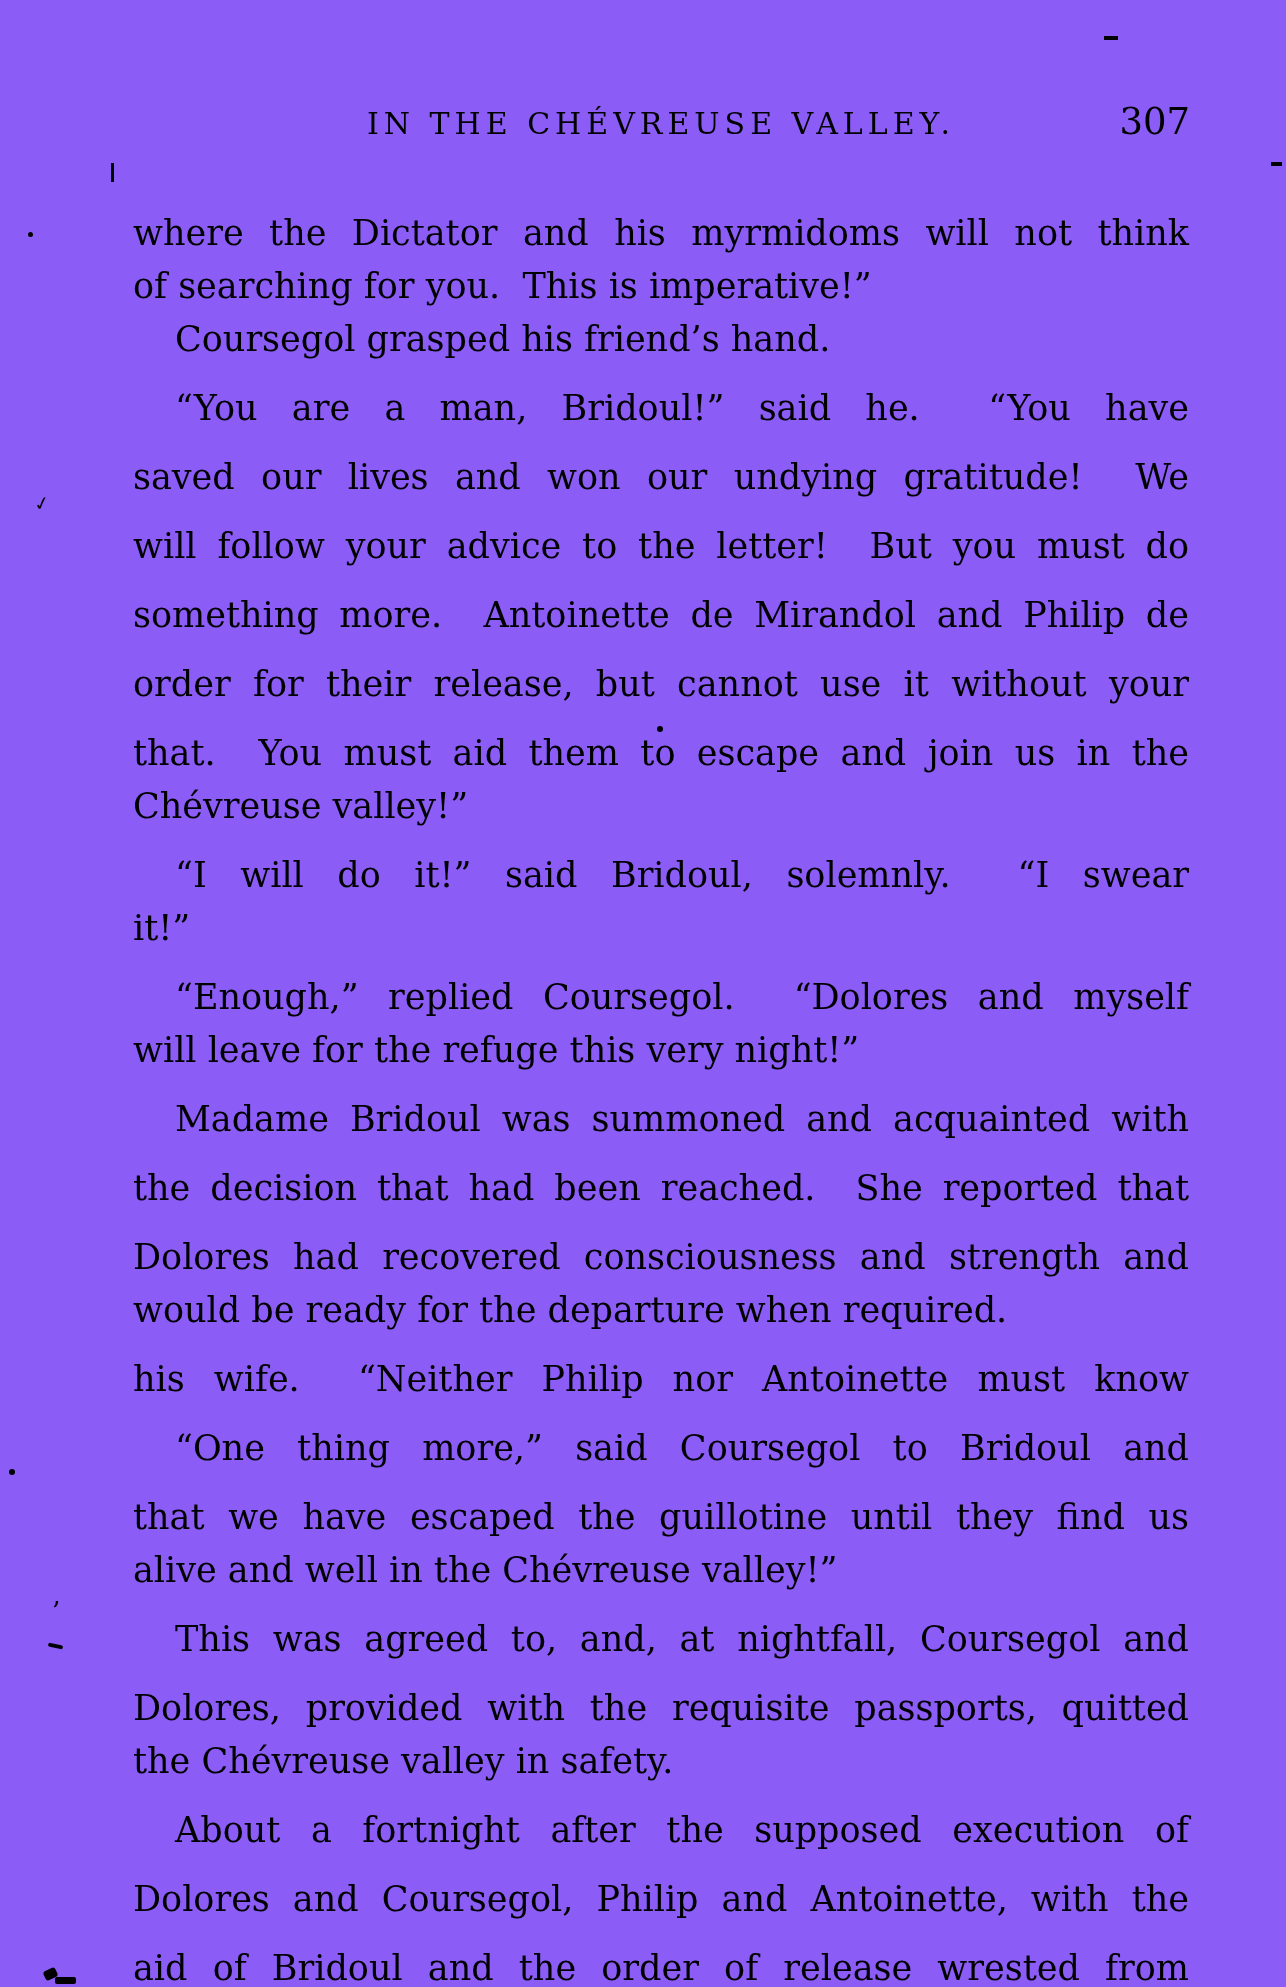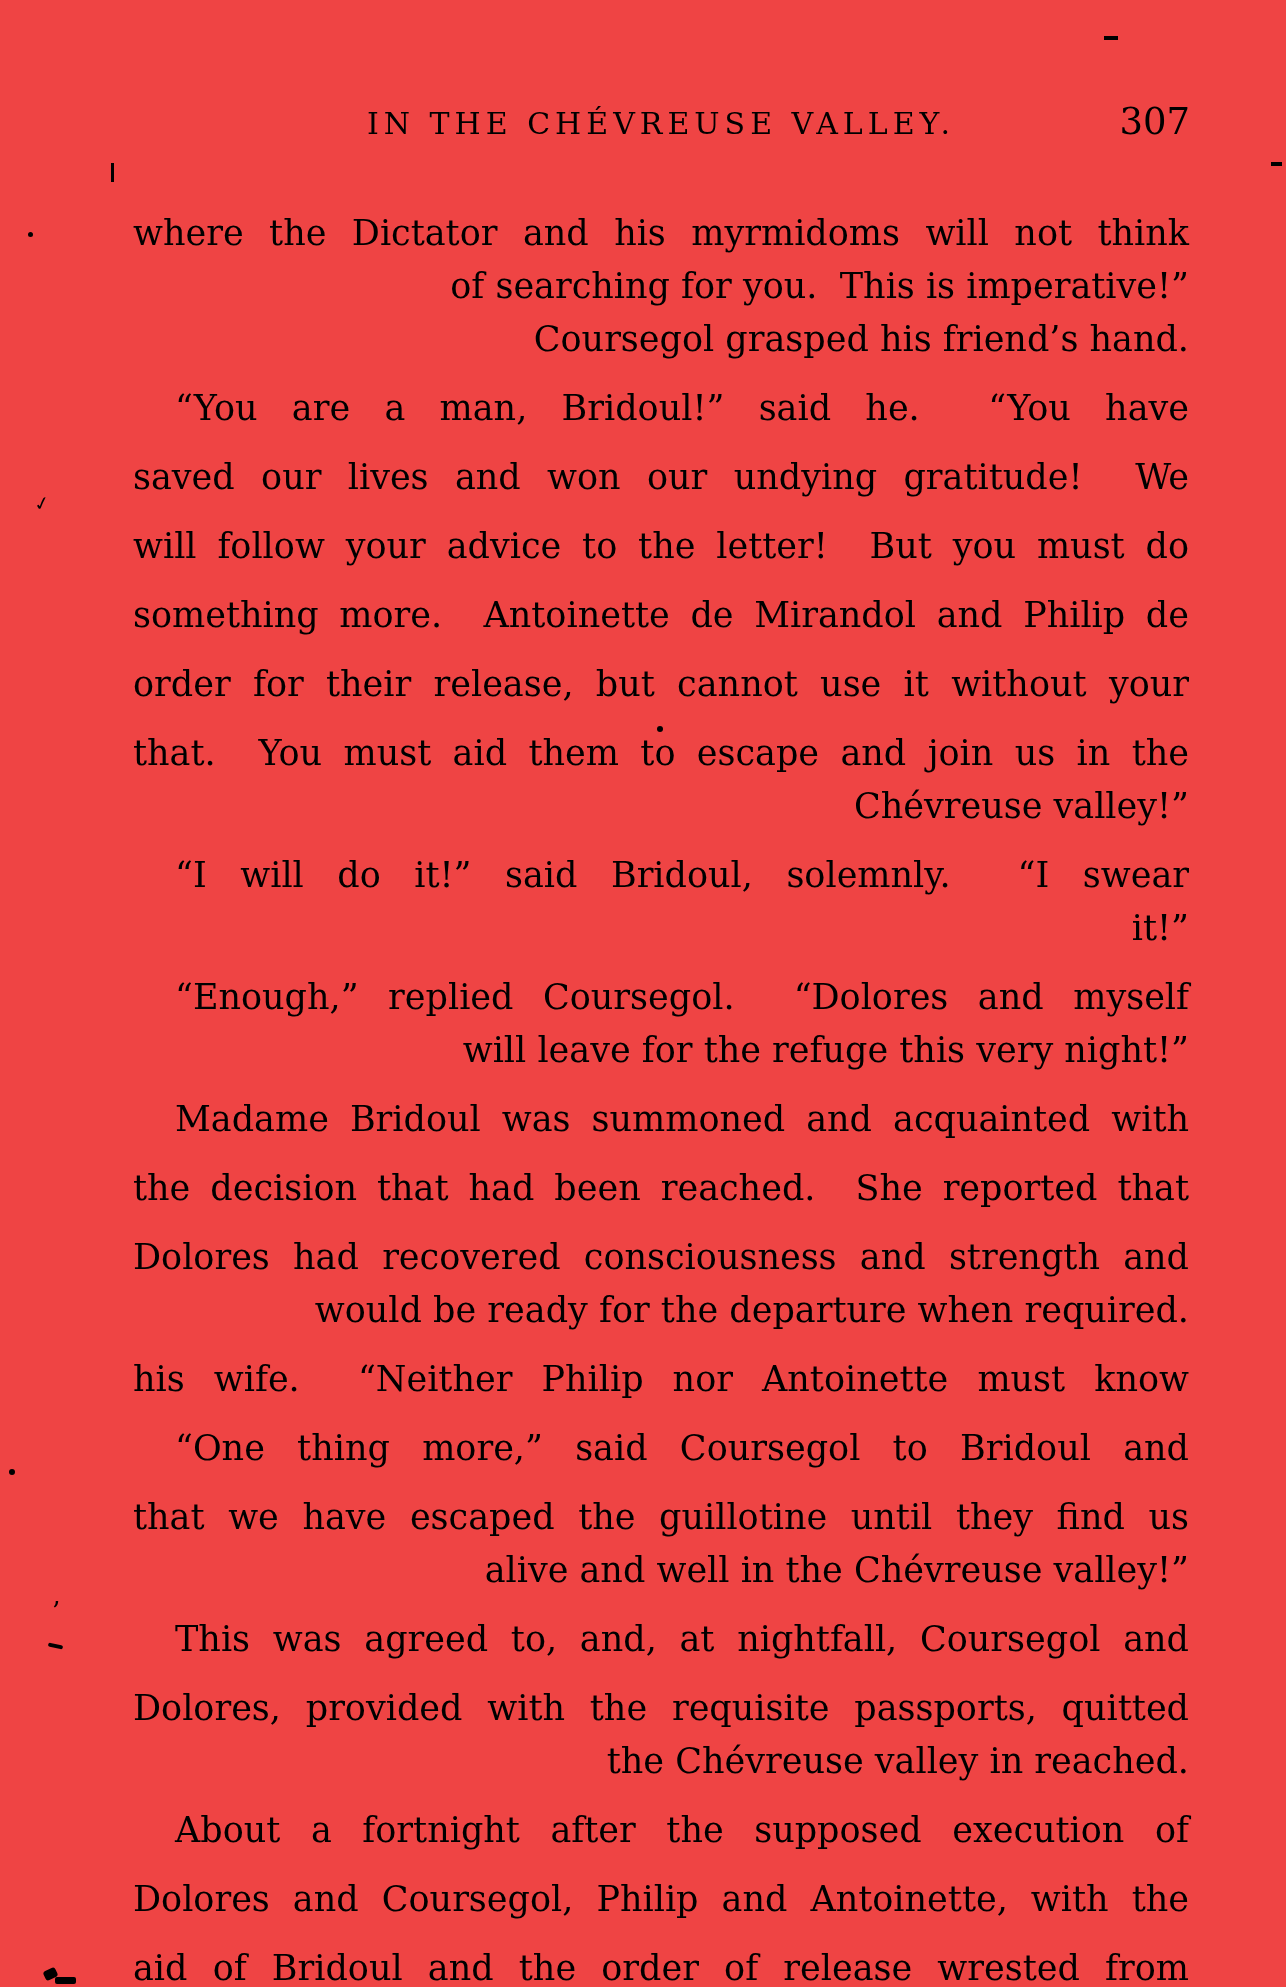--- a/index.html
+++ b/index.html
@@ -4,21 +4,21 @@
 <style>
   html, body {
     margin: 0;
     padding: 0;
     background: #ffffff;
   }
   .page {
     position: relative;
     width: 1286px;
     height: 1987px;
-    background: #ef4444;
+    background: #8b5cf6;
     color: #000000;
     font-family: "DejaVu Serif", "Liberation Serif", serif;
     overflow: hidden;
   }
   .running-title {
     position: absolute;
     top: 106px;
     left: 133px;
     width: 1056px;
     text-align: center;
@@ -36,21 +36,21 @@
   .body-text {
     position: absolute;
     left: 133px;
     top: 191px;
     width: 1056px;
     font-size: 35px;
     line-height: 53px;
   }
   .line {
     white-space: pre-wrap;
-    text-align: right;
+    text-align: left;
   }
   .line.just {
     text-align: justify;
     text-align-last: justify;
     margin-top: 16px;
   }
   .line.indent {
     text-indent: 42px;
   }
   .artifact {
@@ -87,21 +87,21 @@
       <div class="line just indent">Madame Bridoul was summoned and acquainted with</div>
       <div class="line just">the decision that had been reached.  She reported that</div>
       <div class="line just">Dolores had recovered consciousness and strength and</div>
       <div class="line">would be ready for the departure when required.</div>
       <div class="line just">his wife.  “Neither Philip nor Antoinette must know</div>
       <div class="line just indent">“One thing more,” said Coursegol to Bridoul and</div>
       <div class="line just">that we have escaped the guillotine until they find us</div>
       <div class="line">alive and well in the Chévreuse valley!”</div>
       <div class="line just indent">This was agreed to, and, at nightfall, Coursegol and</div>
       <div class="line just">Dolores, provided with the requisite passports, quitted</div>
-      <div class="line">the Chévreuse valley in reached.</div>
+      <div class="line">the Chévreuse valley in safety.</div>
       <div class="line just indent">About a fortnight after the supposed execution of</div>
       <div class="line just">Dolores and Coursegol, Philip and Antoinette, with the</div>
       <div class="line just">aid of Bridoul and the order of release wrested from</div>
       <div class="line just">Vauquelas, succeeded in obtaining their freedom.  No</div>
     </div>
 
   <div>
       <div class="artifact" style="left: 111px; top: 163px; width: 3px; height: 19px; background: rgb(0, 0, 0);"></div>
       <div class="artifact" style="left: 28px; top: 232px; width: 5px; height: 5px; background: rgb(0, 0, 0); border-radius: 3px;"></div>
       <span class="artifact" style="left: 34px; top: 494px; font-size: 19px; transform: rotate(-12deg);">✓</span>

